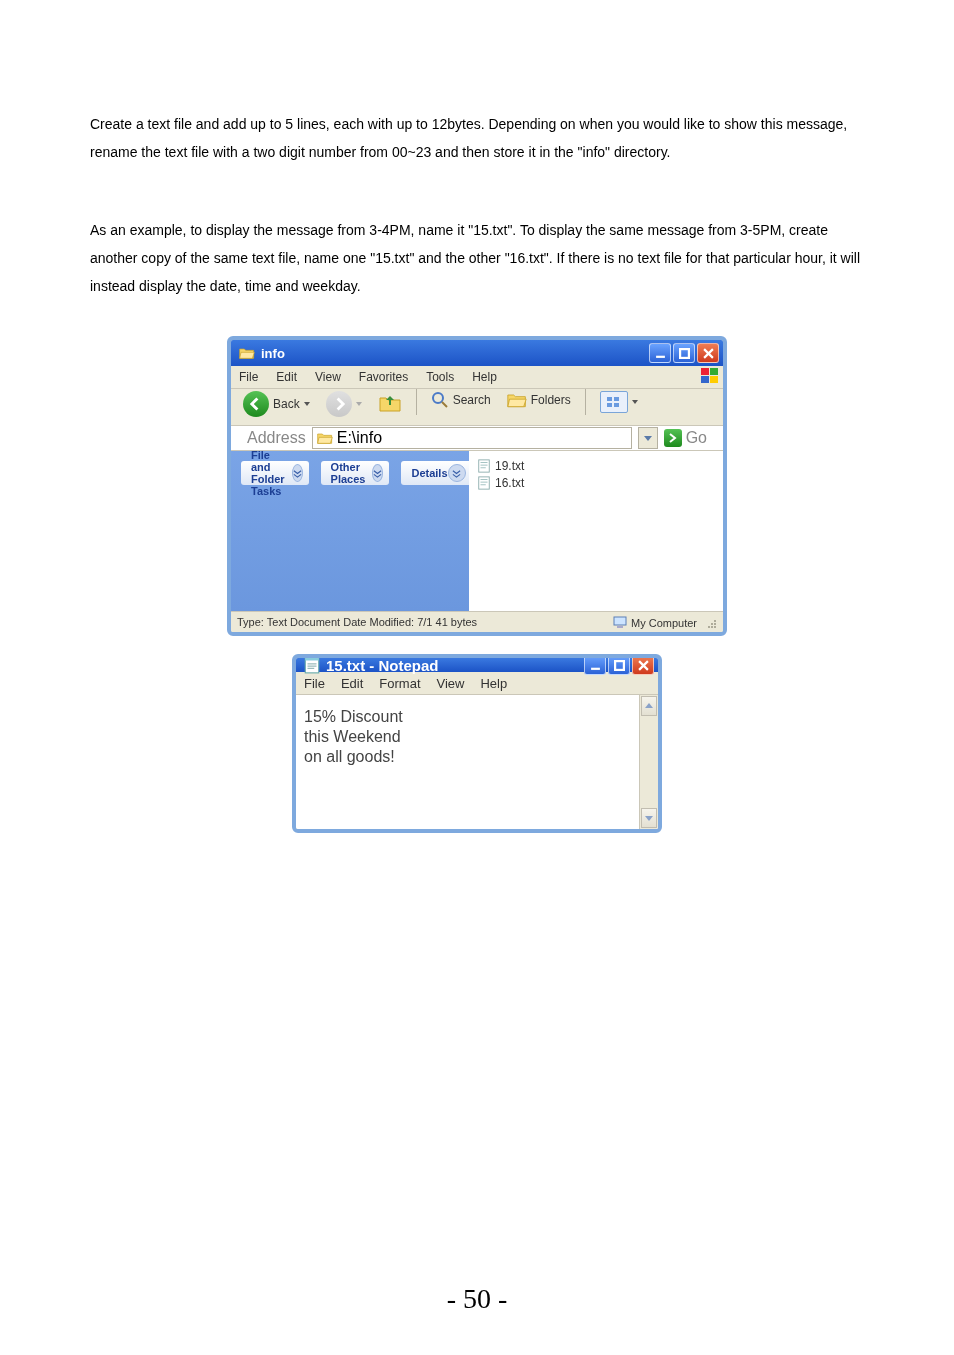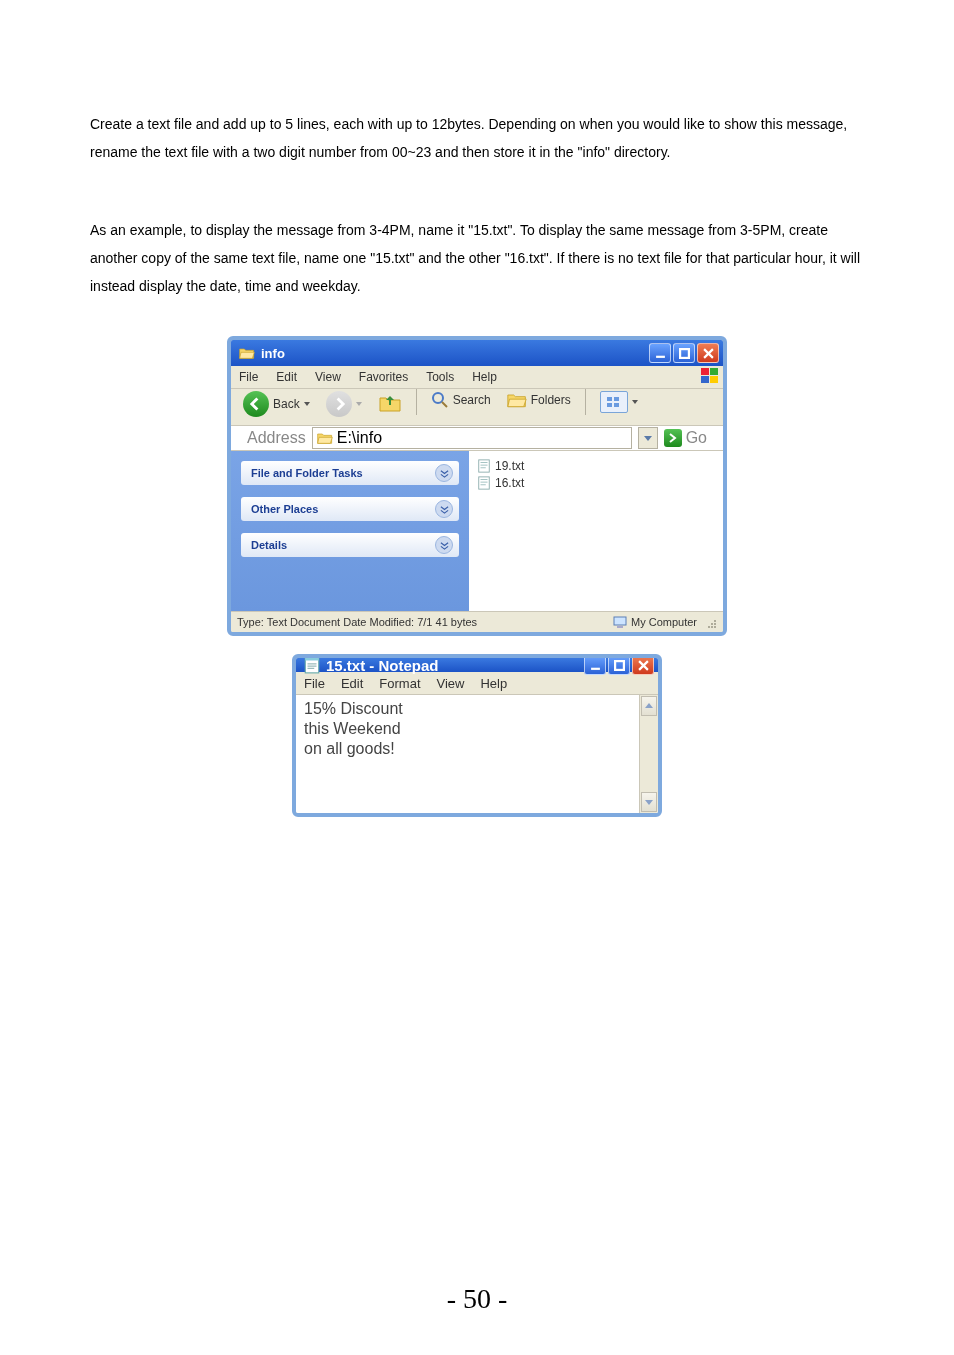--- a/index.html
+++ b/index.html
@@ -27,37 +27,37 @@
   .back-circ{background:linear-gradient(#55c255,#1e8a1e)}
   .fwd-circ{background:linear-gradient(#e0e0e0,#c8c8c8)}
   .sep{width:1px;height:26px;background:#b5b1a1;margin:0 4px}
   .views-ico{width:26px;height:20px;border:1px solid #7aa5d8;background:#e9f0fb;display:flex;align-items:center;justify-content:center;border-radius:2px}
   .addrbar{height:24px;background:#ffffff;display:flex;align-items:center;padding:0 16px;font-size:16px;color:#888;gap:6px;border-bottom:1px solid #cbc7b8}
   .addrbox{flex:1;height:20px;background:#fff;border:1px solid #b5b1a1;display:flex;align-items:center;padding:0 4px;color:#000;gap:4px}
   .addr-dd{width:18px;height:20px;border:1px solid #b5b1a1;background:#ece9d8;display:flex;align-items:center;justify-content:center}
   .go-btn{display:flex;align-items:center;gap:4px}
   .go-arrow{width:18px;height:18px;background:linear-gradient(#55c255,#1e8a1e);border-radius:3px;display:flex;align-items:center;justify-content:center}
   .client{display:flex;height:160px}
-  .tasks{width:238px;background:linear-gradient(#7aa4e6,#6b97de);padding:10px 10px 0 10px;box-sizing:border-box;display:flex;flex-direction:column;gap:12px}
+  .tasks{width:238px;background:linear-gradient(#7aa4e6,#6b97de);padding:10px 10px 0 10px;box-sizing:border-box;display:flex;flex-direction:row;gap:12px}
   .taskhead{background:linear-gradient(#fff,#dfe8f6);height:24px;border-radius:3px;padding:0 6px 0 10px;display:flex;align-items:center;justify-content:space-between;font-size:11px;color:#1c3e93;font-weight:bold}
   .chev{width:16px;height:16px;border-radius:50%;background:#cddaf0;border:1px solid #9bb6e0;display:flex;align-items:center;justify-content:center}
   .chev svg{width:9px;height:9px}
   .filelist{flex:1;background:#fff;padding:6px 8px;font-size:12px;color:#333}
   .file-item{display:flex;align-items:center;gap:4px;height:17px}
   .txt-ico{width:14px;height:14px}
   .statusbar{height:20px;border-top:1px solid #cbc7b8;background:#ece9d8;display:flex;align-items:center;font-size:11px;color:#333;padding:0 6px}
-  .statusbar .sect{display:flex;align-items:center;gap:4px}
+  .statusbar .sect{display:flex;align-items:flex-end;gap:4px}
   .statusbar .spacer{flex:1}
   .grip{width:14px;height:14px;margin-left:6px;display:flex;align-items:flex-end;justify-content:flex-end}
   
   .notepad{width:370px}
   .np-title{height:14px;font-size:15px}
   .np-menubar{height:22px;background:#ece9d8;display:flex;align-items:center;padding:0 8px;font-size:13px;color:#333;gap:16px;border-bottom:1px solid #cbc7b8}
   .np-client{display:flex;background:#fff}
-  .np-text{flex:1;padding:4px 8px;font:16px/20px "Verdana",Tahoma,Arial,sans-serif;color:#444;white-space:pre;min-height:110px}
+  .np-text{flex:1;padding:12px 8px;font:16px/20px "Verdana",Tahoma,Arial,sans-serif;color:#444;white-space:pre;min-height:110px}
   .np-scroll{width:18px;background:#ece9d8;border-left:1px solid #cbc7b8;display:flex;flex-direction:column;justify-content:space-between}
   .np-sbtn{height:18px;border:1px solid #c1bdb0;margin:1px;background:linear-gradient(#f6f4ec,#e3e0d2);display:flex;align-items:center;justify-content:center}
   .np-sbtn svg{width:8px;height:8px}
   .pagenum{position:absolute;left:0;right:0;bottom:40px;text-align:center;font-family:"Times New Roman",serif;font-size:28px}
 </style>
 </head>
 <body>
 
 <div class="page">
   <div class="body-text">

